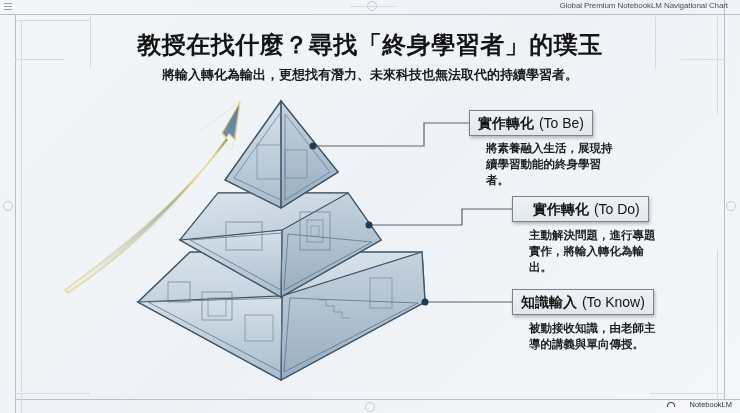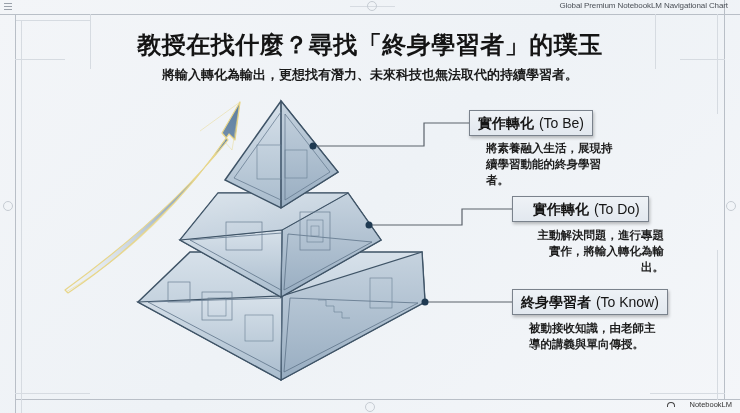--- a/index.html
+++ b/index.html
@@ -164,24 +164,24 @@
 <div class="label-box" style="left:469px;top:110px;">
   <span>實作轉化</span>
   <span class="en">(To Be)</span>
 </div>
 <div class="desc" style="left:478px;top:140px;">將素養融入生活，展現持續學習動能的終身學習者。</div>
 
 <div class="label-box" style="left:512px;top:196px;padding-left:20px;">
   <span>實作轉化</span>
   <span class="en">(To Do)</span>
 </div>
-<div class="desc" style="left:521px;top:227px;text-align:right;">主動解決問題，進行專題實作，將輸入轉化為輸出。</div>
+<div class="desc" style="left:521px;top:227px;">主動解決問題，進行專題實作，將輸入轉化為輸出。</div>
 
 <div class="label-box" style="left:512px;top:289px;">
-  <span>終身學習者</span>
+  <span>知識輸入</span>
   <span class="en">(To Know)</span>
 </div>
 <div class="desc" style="left:521px;top:320px;">被動接收知識，由老師主導的講義與單向傳授。</div>
 
 <div class="brand">
   <span class="brand-icon"></span>
   <span>NotebookLM</span>
 </div>
 
 </body></html>

